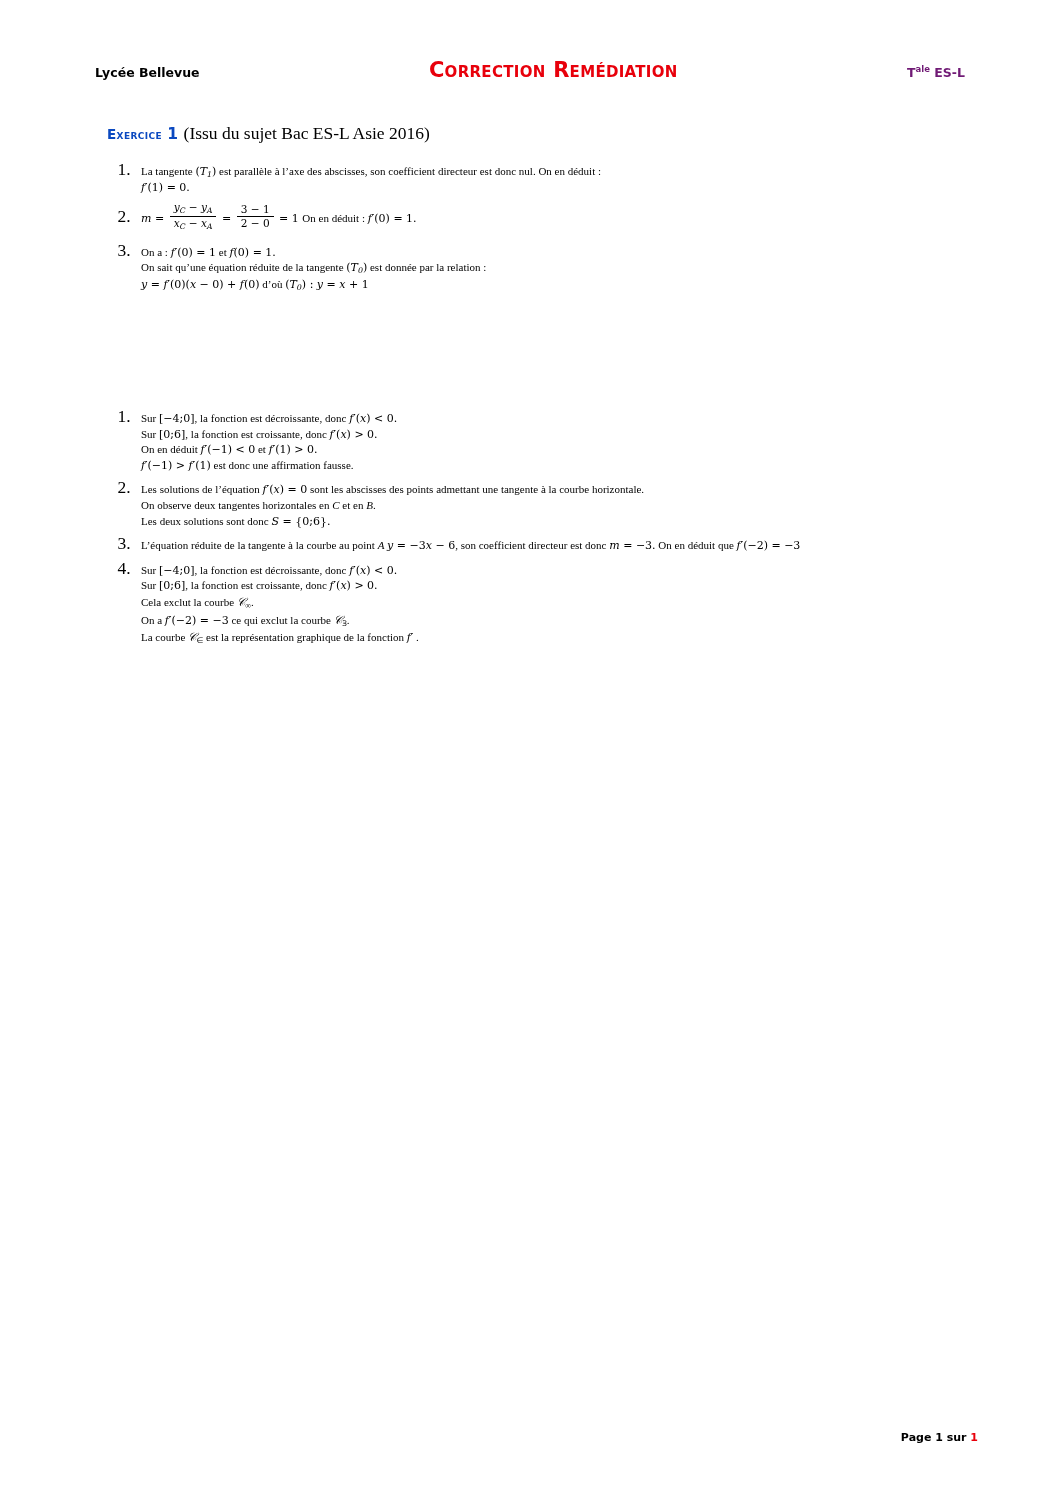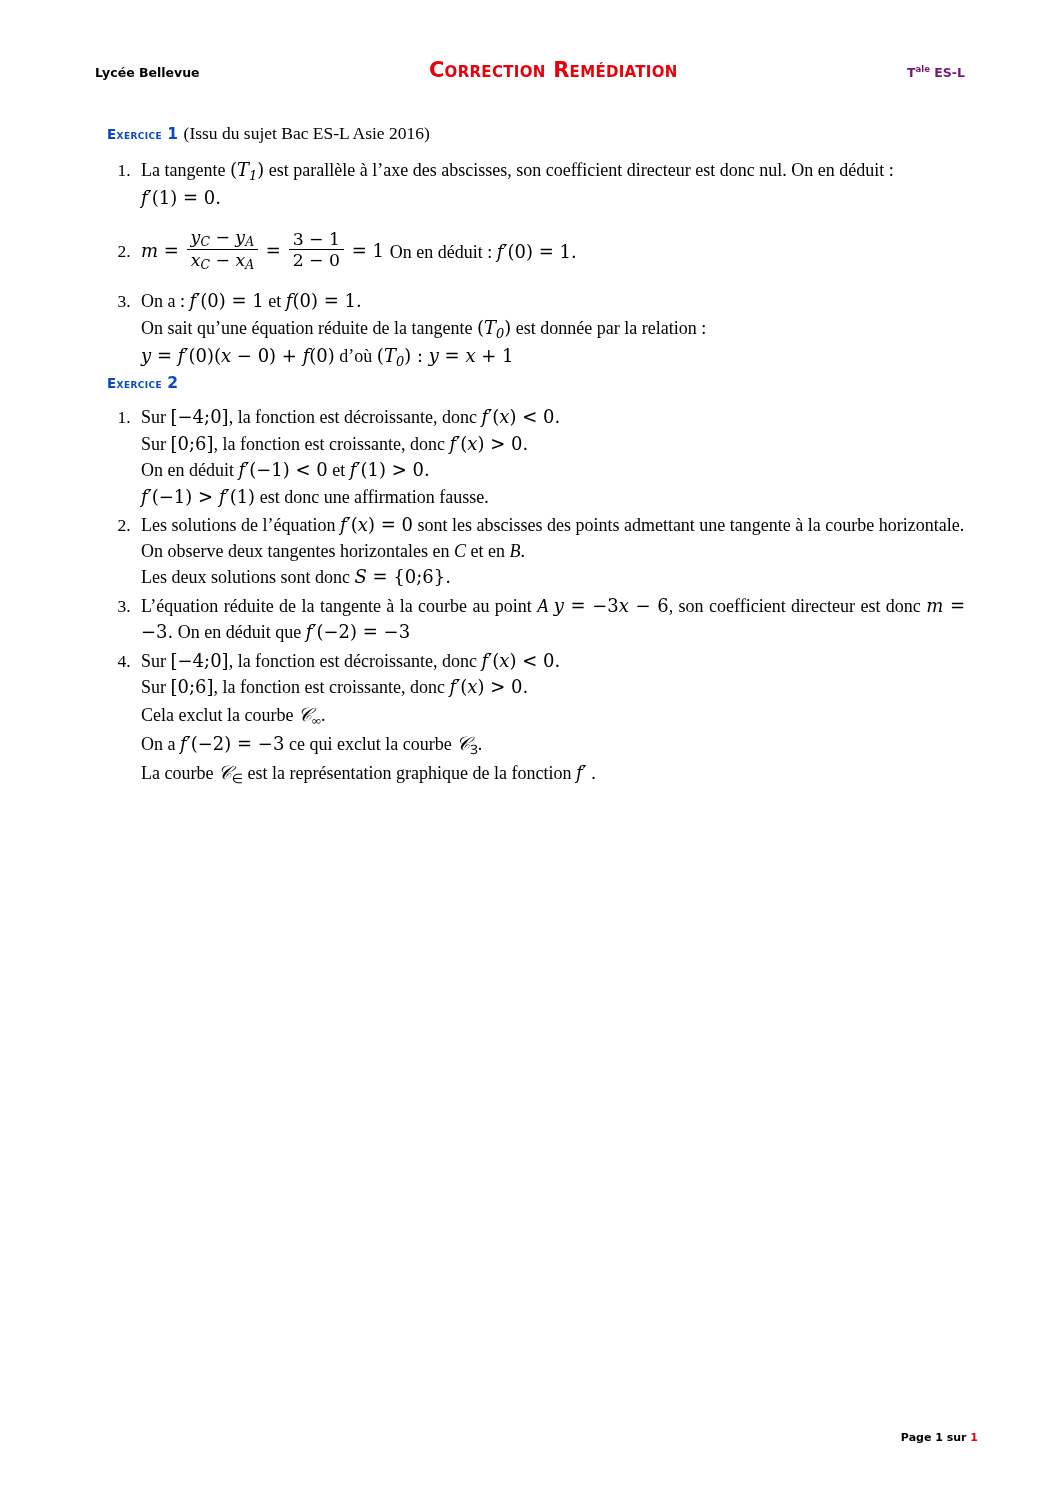--- a/index.html
+++ b/index.html
@@ -68,21 +68,21 @@
   .block {
     position: absolute;
     left: 95px;
     width: 870px;
   }
 
   ol.items {
     margin: 0;
     padding: 0 0 0 40px;
     list-style-type: decimal;
-    font-size: 18px;
+    font-size: 11px;
     line-height: 1.42;
   }
   ol.items > li {
     margin-bottom: 2px;
     padding-left: 6px;
   }
   ol.items > li::marker { font-size: 17.5px; }
   .line { display: block; }
   .just { text-align: justify; text-justify: inter-word; }
 
@@ -90,21 +90,21 @@
   .mf { font-family: "DejaVu Serif", serif; }
   .sub { font-size: 0.72em; vertical-align: -0.28em; font-style: italic; }
 
   
   .frac {
     display: inline-block;
     vertical-align: -0.52em;
     text-align: right;
     font-size: 0.96em;
     line-height: 1.08;
-    margin: 14px 2px;
+    margin: 4px 2px;
   }
   .frac .num-p {
     display: block;
     padding: 0 4px 1px 4px;
     border-bottom: 1.1px solid #000;
   }
   .frac .den-p {
     display: block;
     padding: 1px 4px 0 4px;
   }
@@ -176,26 +176,20 @@
 
       <li>
         <span class="line">On a : <span class="mf"><i>f</i>′(0) = 1</span> et <span class="mf"><i>f</i>(0) = 1.</span></span>
         <span class="line">On sait qu’une équation réduite de la tangente <span class="mf">(<i>T</i><span class="sub">0</span>)</span> est donnée par la relation :</span>
         <span class="line"><span class="mf"><i>y</i> = <i>f</i>′(0)(<i>x</i> − 0) + <i>f</i>(0)</span> d’où <span class="mf">(<i>T</i><span class="sub">0</span>) : <i>y</i> = <i>x</i> + 1</span></span>
       </li>
 
     </ol>
   </div>
 
-  <div class="block" style="top: 374px;">
-    <span class="ex-title">
-      <span>Exercice</span>
-      <span class="num">2</span>
-    </span>
-  </div>
 
   <div class="block" style="top: 404px;">
     <ol class="items">
 
       <li>
         <span class="line">Sur <span class="mf">[−4;0]</span>, la fonction est décroissante, donc <span class="mf"><i>f</i>′(<i>x</i>) &lt; 0.</span></span>
         <span class="line">Sur <span class="mf">[0;6]</span>, la fonction est croissante, donc <span class="mf"><i>f</i>′(<i>x</i>) &gt; 0.</span></span>
         <span class="line">On en déduit <span class="mf"><i>f</i>′(−1) &lt; 0</span> et <span class="mf"><i>f</i>′(1) &gt; 0.</span></span>
         <span class="line"><span class="mf"><i>f</i>′(−1) &gt; <i>f</i>′(1)</span> est donc une affirmation fausse.</span>
       </li>

